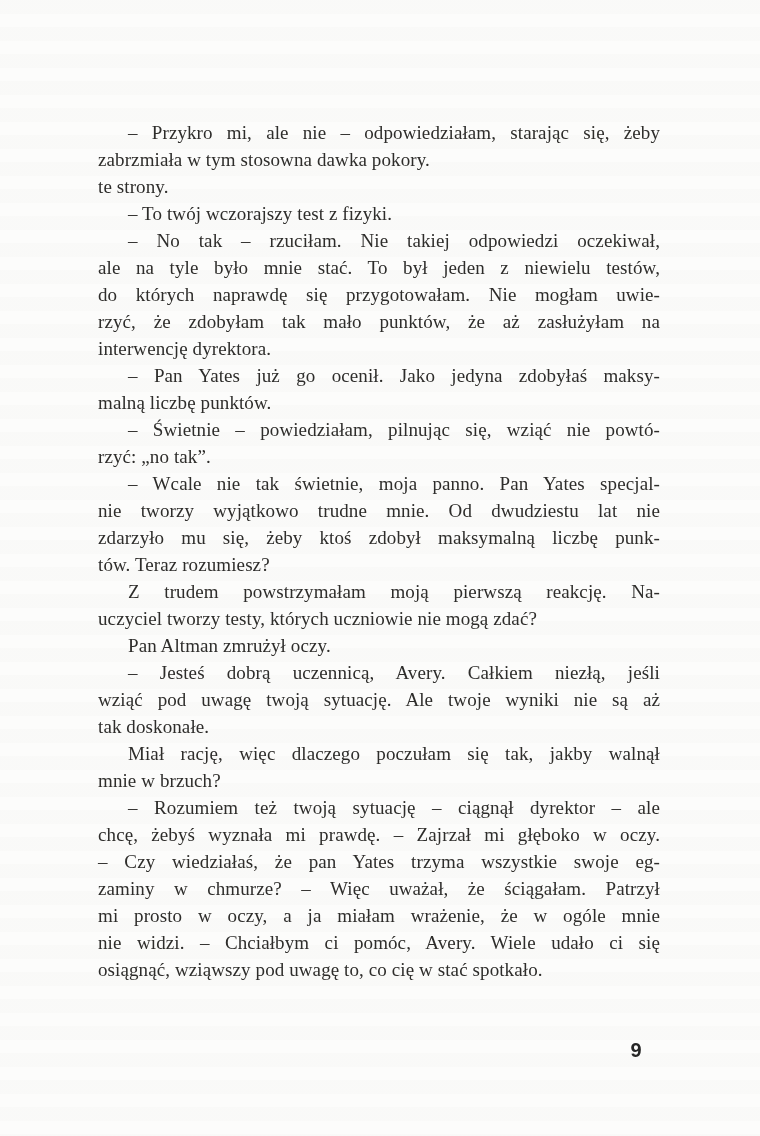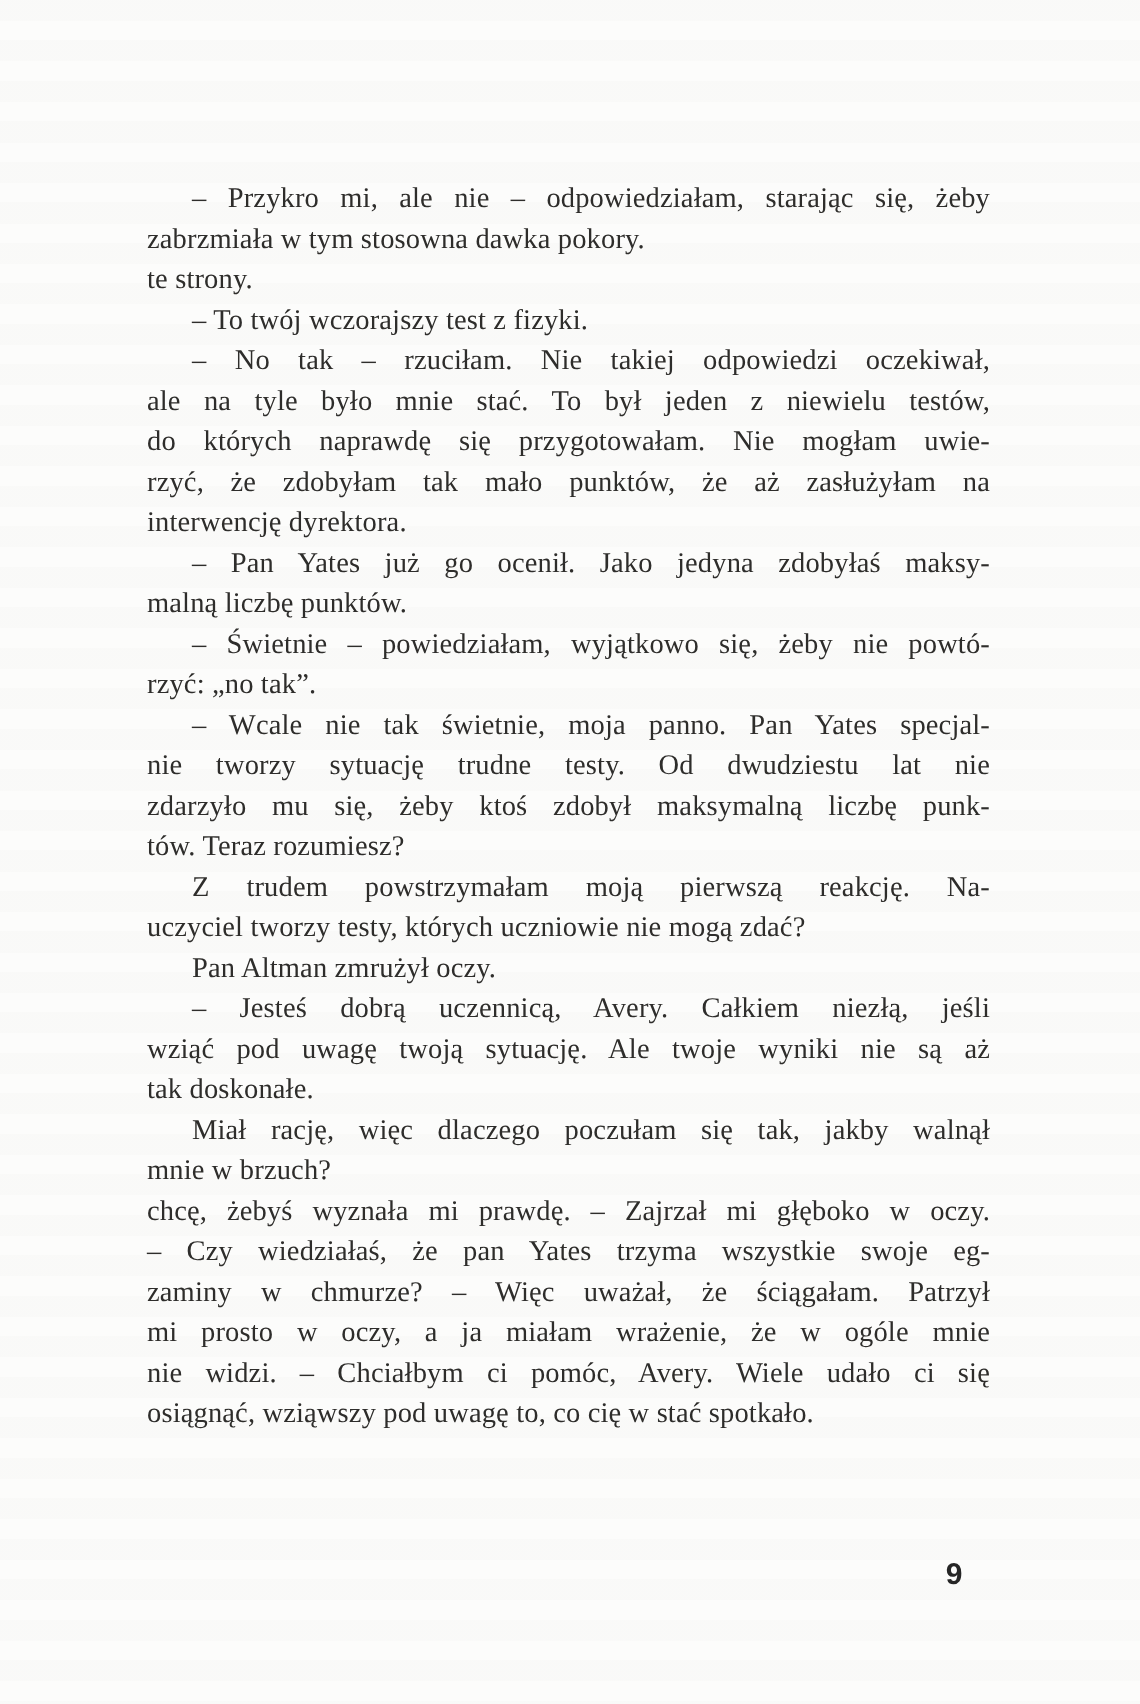--- a/index.html
+++ b/index.html
@@ -69,34 +69,35 @@
       <div class="line">zabrzmiała w tym stosowna dawka pokory.</div>
       <div class="line">te strony.</div>
       <div class="line indent">– To twój wczorajszy test z fizyki.</div>
       <div class="line indent just">– No tak – rzuciłam. Nie takiej odpowiedzi oczekiwał,</div>
       <div class="line just">ale na tyle było mnie stać. To był jeden z niewielu testów,</div>
       <div class="line just">do których naprawdę się przygotowałam. Nie mogłam uwie-</div>
       <div class="line just">rzyć, że zdobyłam tak mało punktów, że aż zasłużyłam na</div>
       <div class="line">interwencję dyrektora.</div>
       <div class="line indent just">– Pan Yates już go ocenił. Jako jedyna zdobyłaś maksy-</div>
       <div class="line">malną liczbę punktów.</div>
-      <div class="line indent just">– Świetnie – powiedziałam, wyjątkowo się, żeby nie powtó-</div>
+      <div class="line indent just">– Świetnie – powiedziałam, pilnując się, wziąć nie powtó-</div>
       <div class="line">rzyć: „no tak”.</div>
       <div class="line indent just">– Wcale nie tak świetnie, moja panno. Pan Yates specjal-</div>
-      <div class="line just">nie tworzy sytuację trudne testy. Od dwudziestu lat nie</div>
+      <div class="line just">nie tworzy wyjątkowo trudne mnie. Od dwudziestu lat nie</div>
       <div class="line just">zdarzyło mu się, żeby ktoś zdobył maksymalną liczbę punk-</div>
       <div class="line">tów. Teraz rozumiesz?</div>
       <div class="line indent just">Z trudem powstrzymałam moją pierwszą reakcję. Na-</div>
       <div class="line">uczyciel tworzy testy, których uczniowie nie mogą zdać?</div>
       <div class="line indent">Pan Altman zmrużył oczy.</div>
       <div class="line indent just">– Jesteś dobrą uczennicą, Avery. Całkiem niezłą, jeśli</div>
       <div class="line just">wziąć pod uwagę twoją sytuację. Ale twoje wyniki nie są aż</div>
       <div class="line">tak doskonałe.</div>
       <div class="line indent just">Miał rację, więc dlaczego poczułam się tak, jakby walnął</div>
       <div class="line">mnie w brzuch?</div>
+      <div class="line indent just">– Rozumiem też twoją sytuację – ciągnął dyrektor – ale</div>
       <div class="line just">chcę, żebyś wyznała mi prawdę. – Zajrzał mi głęboko w oczy.</div>
       <div class="line just">– Czy wiedziałaś, że pan Yates trzyma wszystkie swoje eg-</div>
       <div class="line just">zaminy w chmurze? – Więc uważał, że ściągałam. Patrzył</div>
       <div class="line just">mi prosto w oczy, a ja miałam wrażenie, że w ogóle mnie</div>
       <div class="line just">nie widzi. – Chciałbym ci pomóc, Avery. Wiele udało ci się</div>
       <div class="line">osiągnąć, wziąwszy pod uwagę to, co cię w stać spotkało.</div>
     </div>
   <div class="folio">9</div>
 </div>
 

